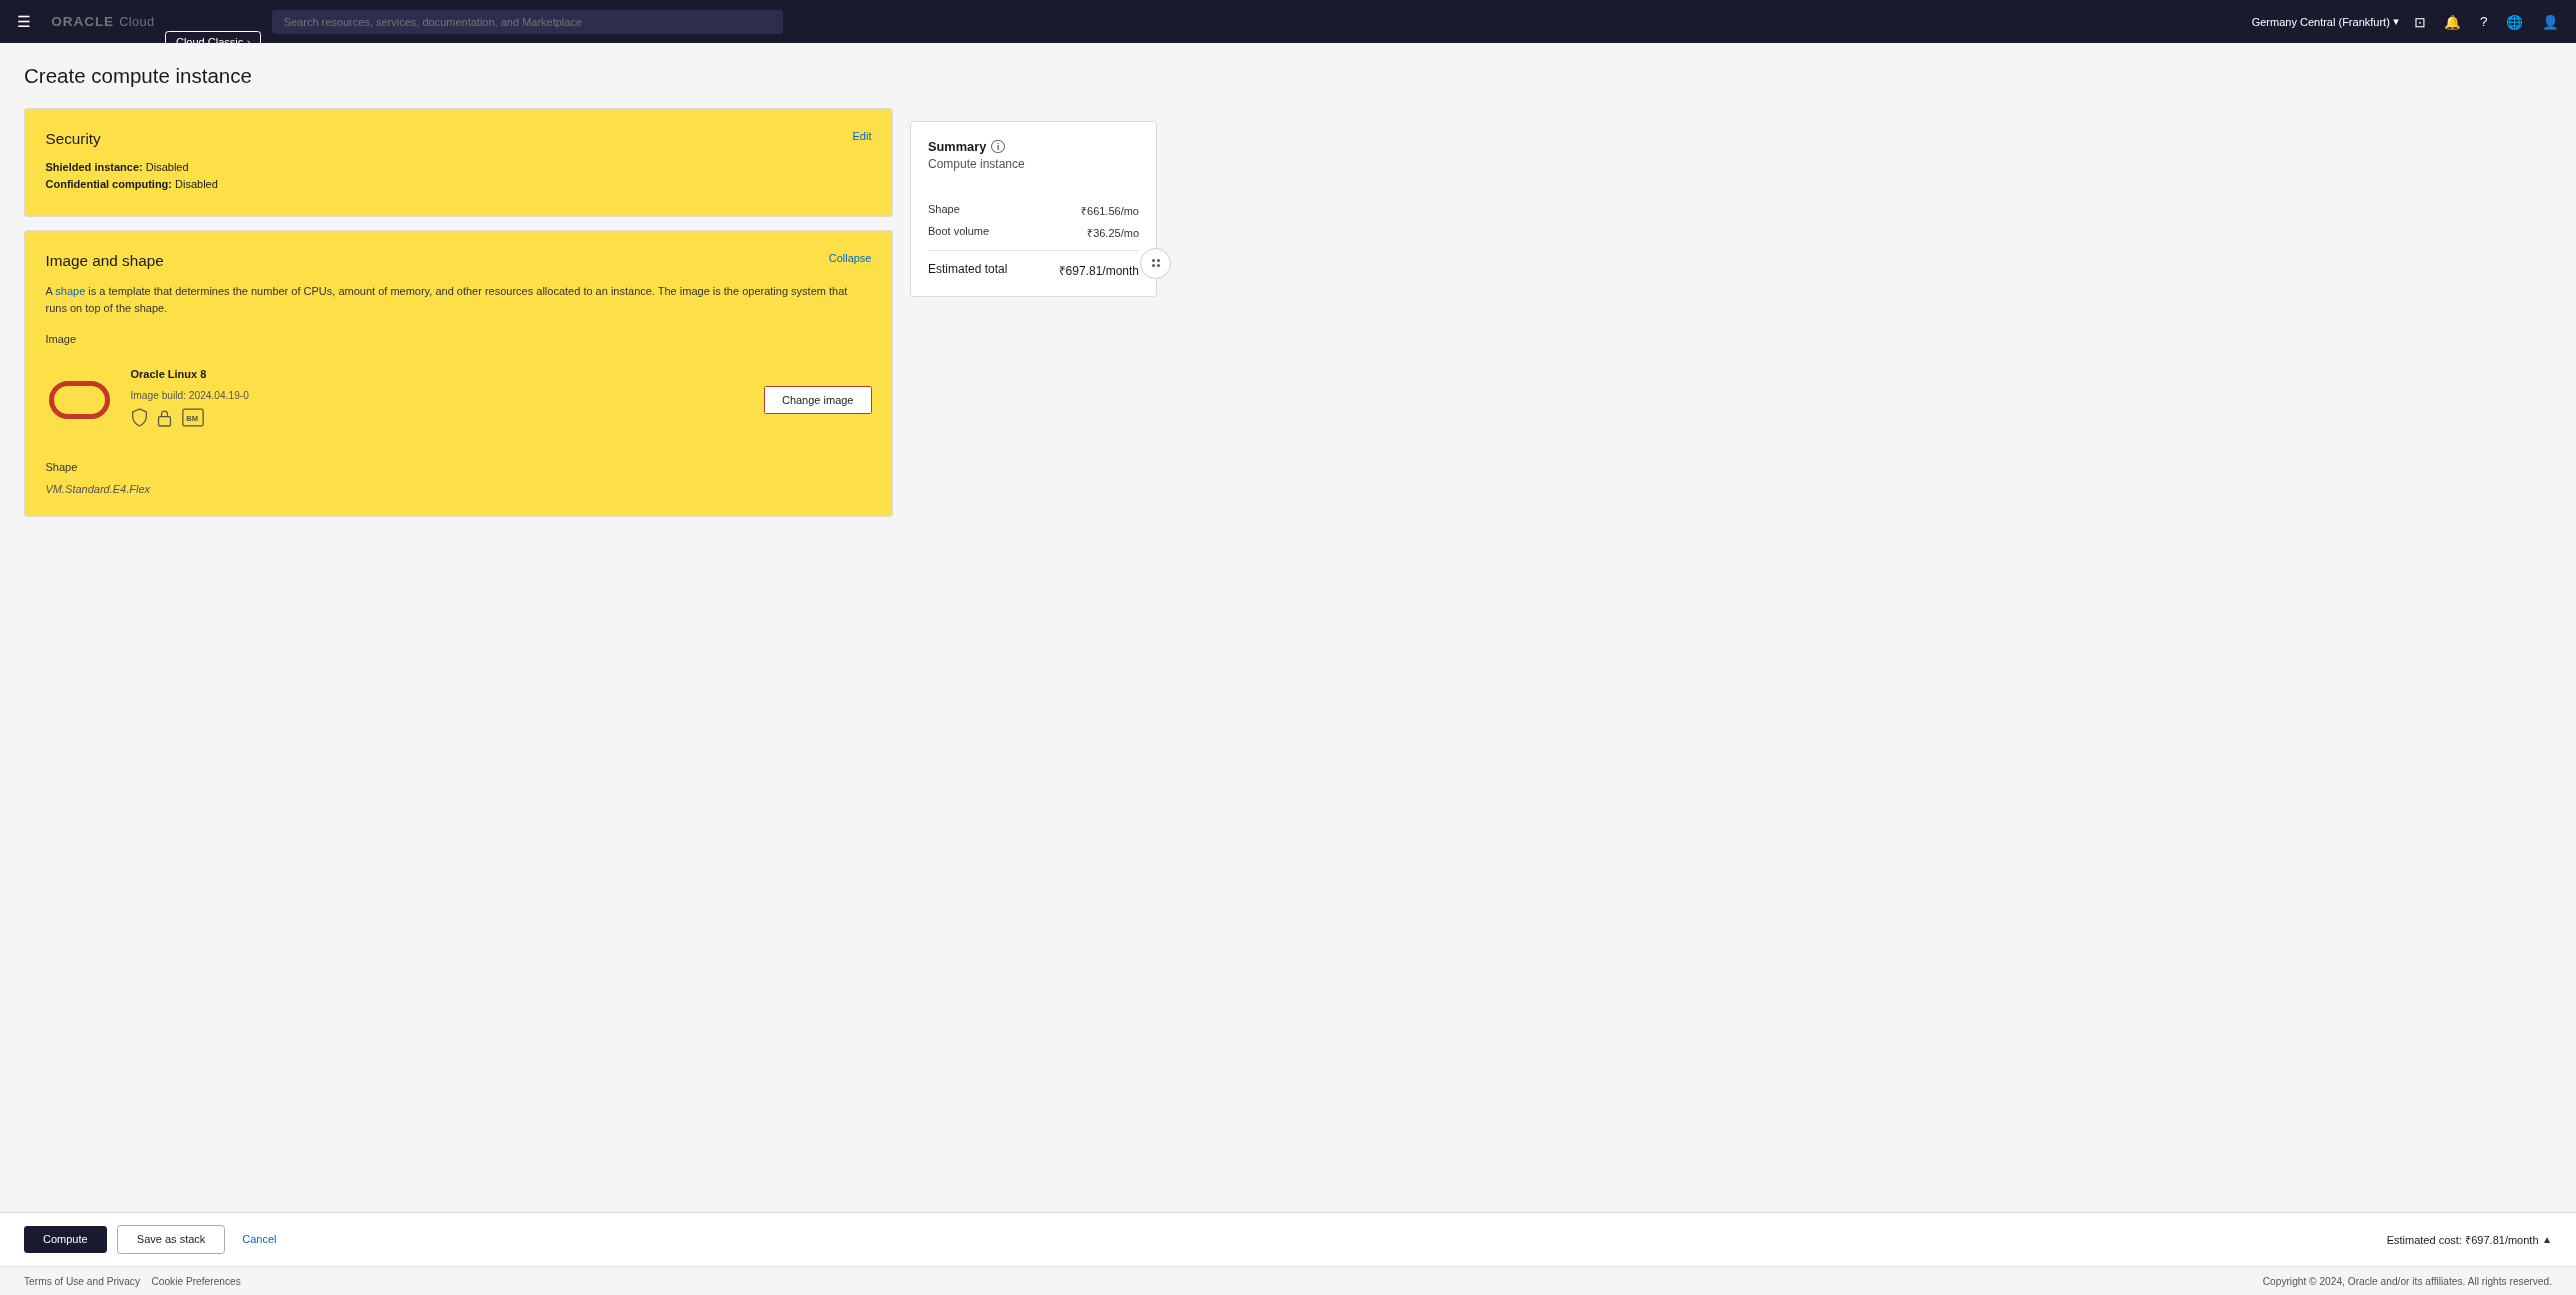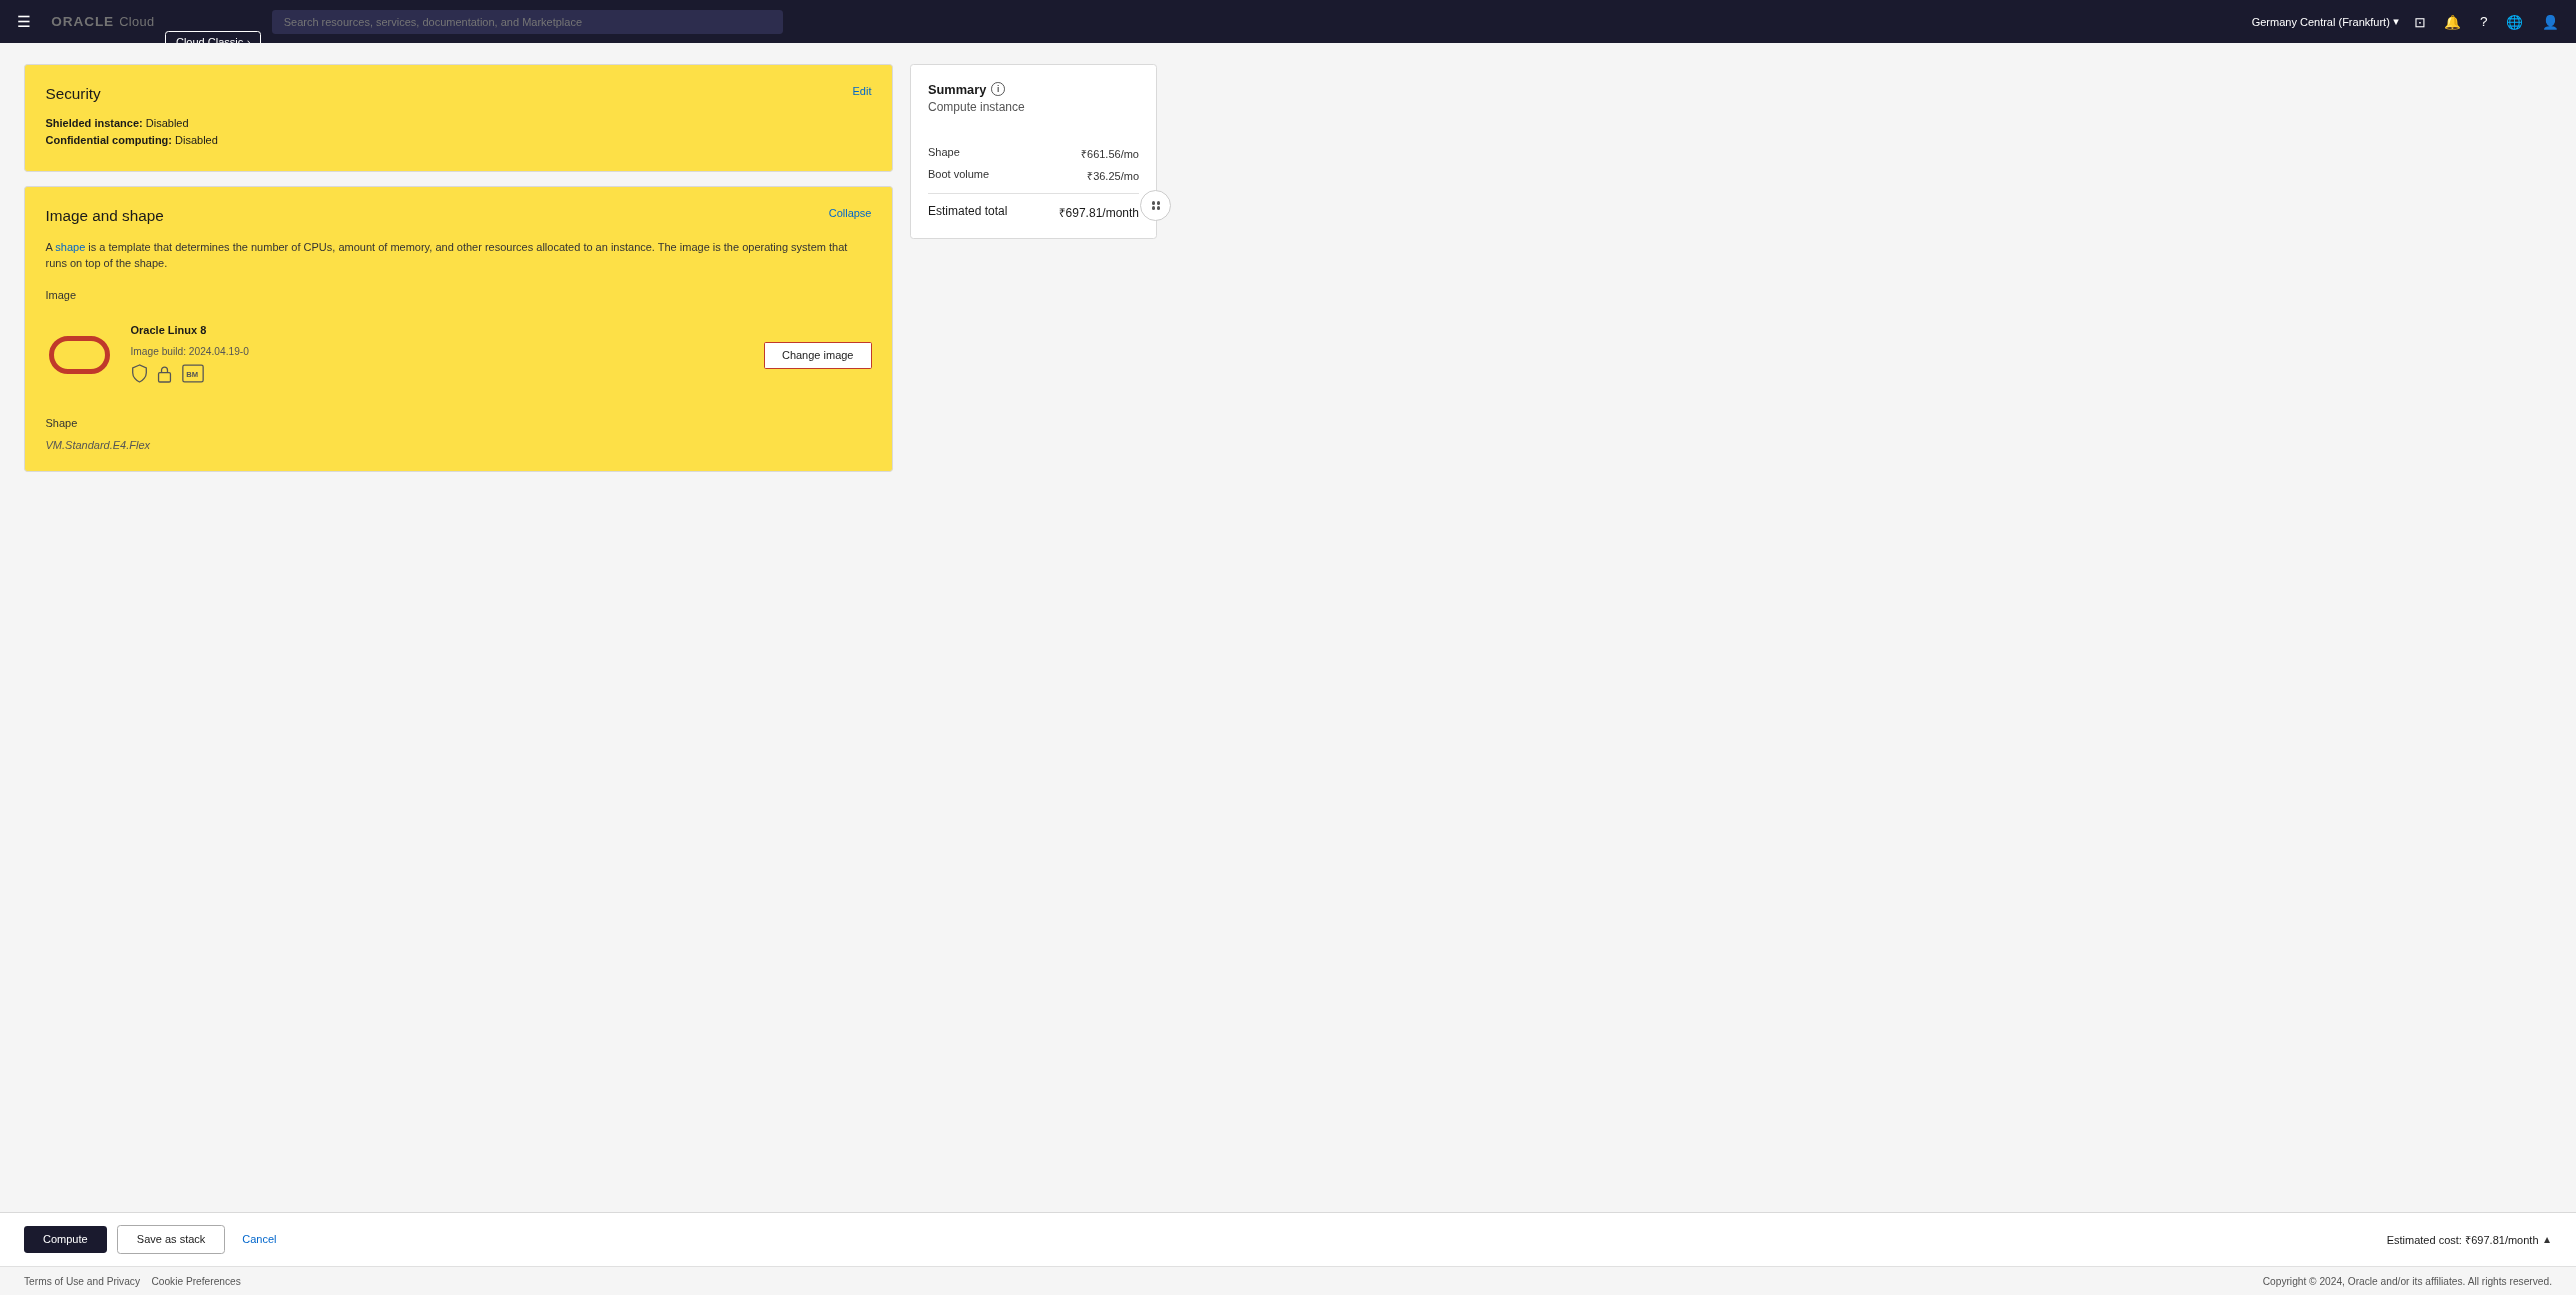--- a/index.html
+++ b/index.html
@@ -232,21 +232,21 @@
       color: #555;
       font-style: italic;
     }
 
     
     .summary-panel {
       width: 247px;
       flex-shrink: 0;
       align-self: flex-start;
       position: relative;
-      top: 0;
+      top: 13px;
     }
     .summary-card {
       background: #fff;
       border: 0.9px solid #d9d9d9;
       border-radius: 3.4px;
       padding: 17px;
     }
     .summary-header {
       display: flex;
       align-items: center;
@@ -413,20 +413,21 @@
     </span>
     <span class="nav-icon-btn">⊡</span>
     <span class="nav-icon-btn">🔔</span>
     <span class="nav-icon-btn">?</span>
     <span class="nav-icon-btn">🌐</span>
     <span class="nav-icon-btn">👤</span>
   </div>
 </nav>
 
 <div class="page-wrapper">
+  <h1 class="page-title">Create compute instance</h1>
 
   <div class="main-layout">
 
     <div class="main-content">
 
       <div class="card">
         <div class="card-header">
           <h2 class="card-title">Security</h2>
           <a class="card-link">Edit</a>
         </div>

